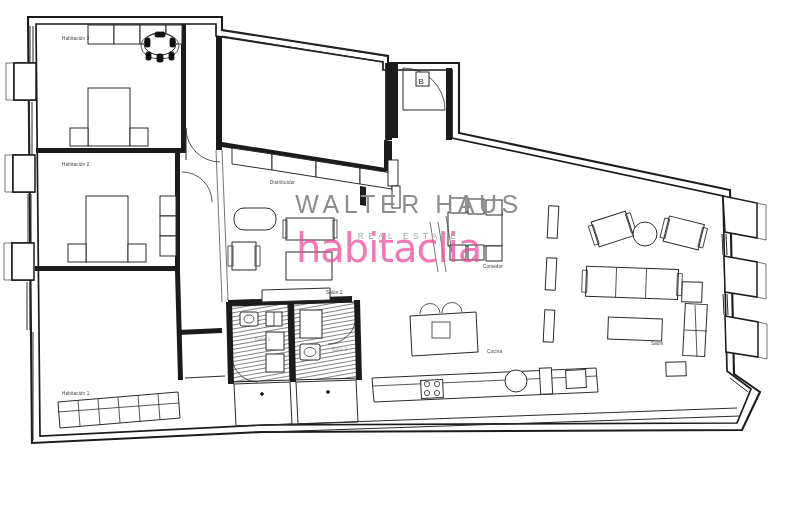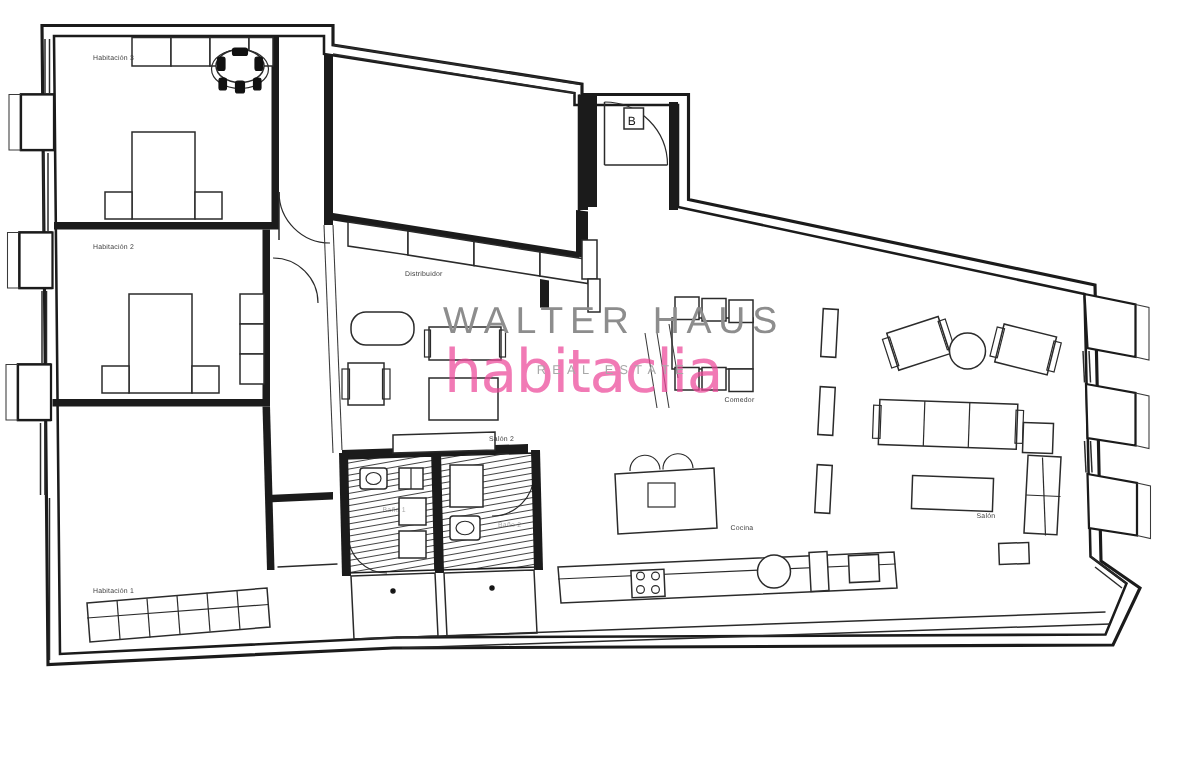--- a/index.html
+++ b/index.html
@@ -105,21 +105,21 @@
     font-weight: normal;
     color: #ec4899;
     opacity: 0.72;
     letter-spacing: -1px;
     line-height: 52px;
     white-space: nowrap;
   }
   #watermark-walter {
     position: absolute;
     left: 284px;
-    top: 200px;
+    top: 190px;
     width: 250px;
     height: 48px;
     pointer-events: none;
     text-align: center;
   }
   #watermark-walter .wh-main {
     font-family: "Liberation Sans", sans-serif;
     font-size: 25px;
     color: #8d8d8d;
     letter-spacing: 4.5px;

